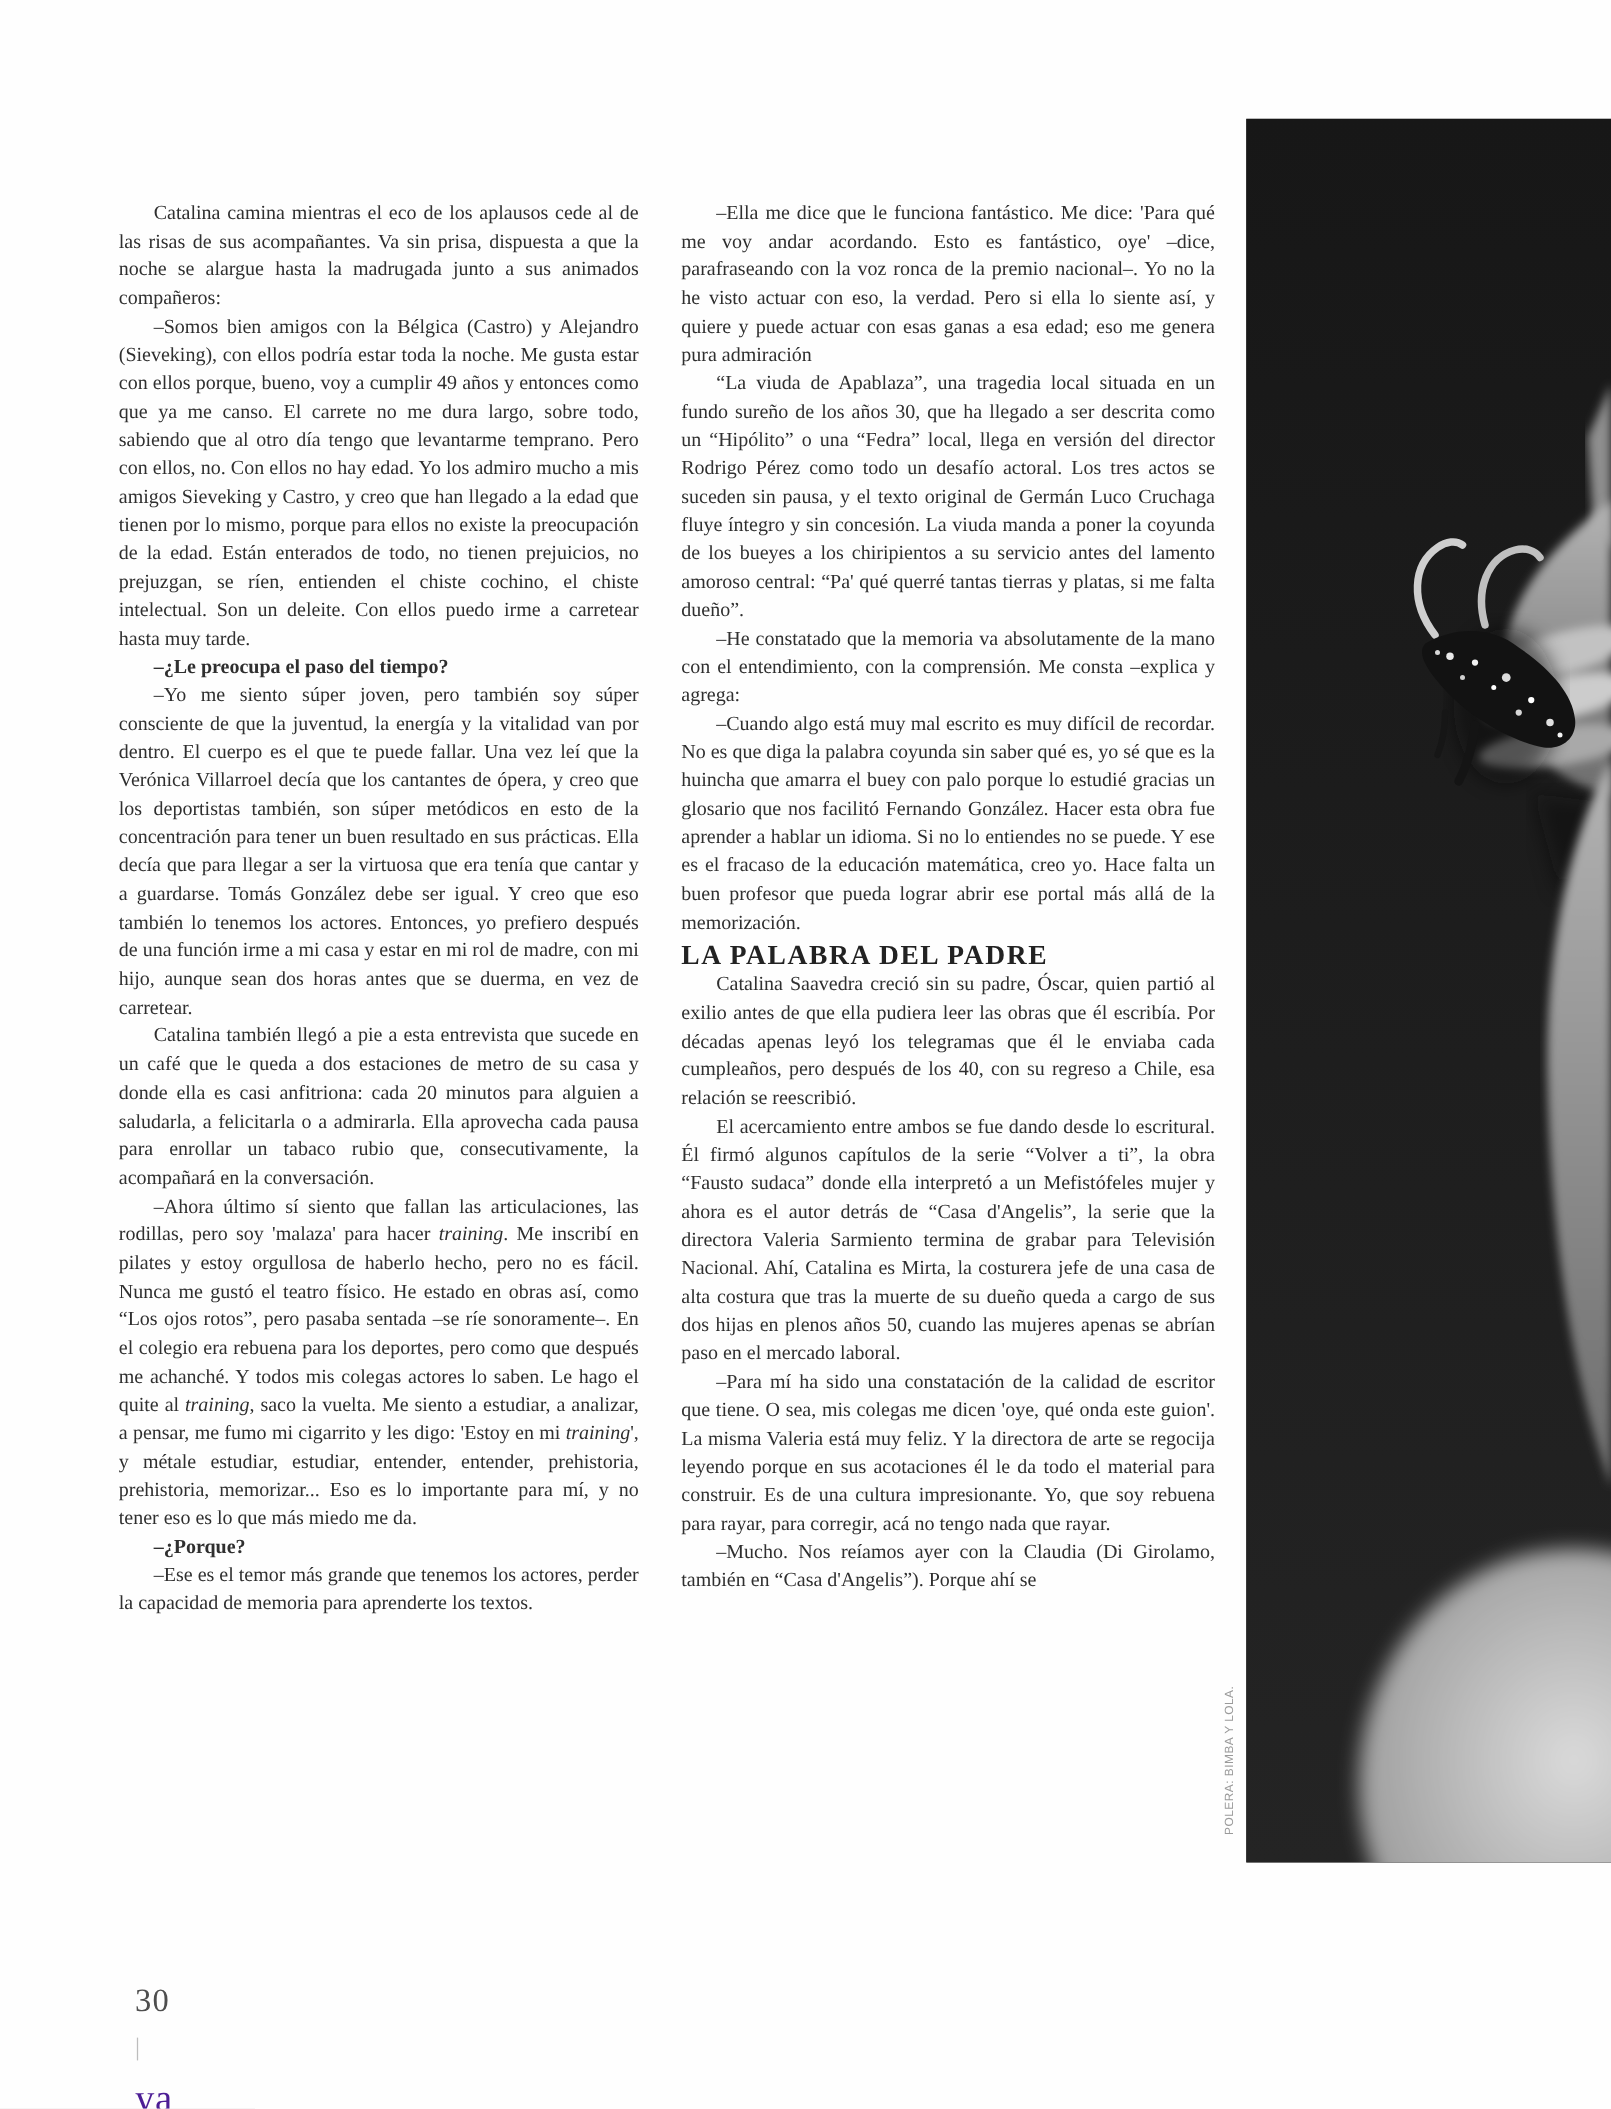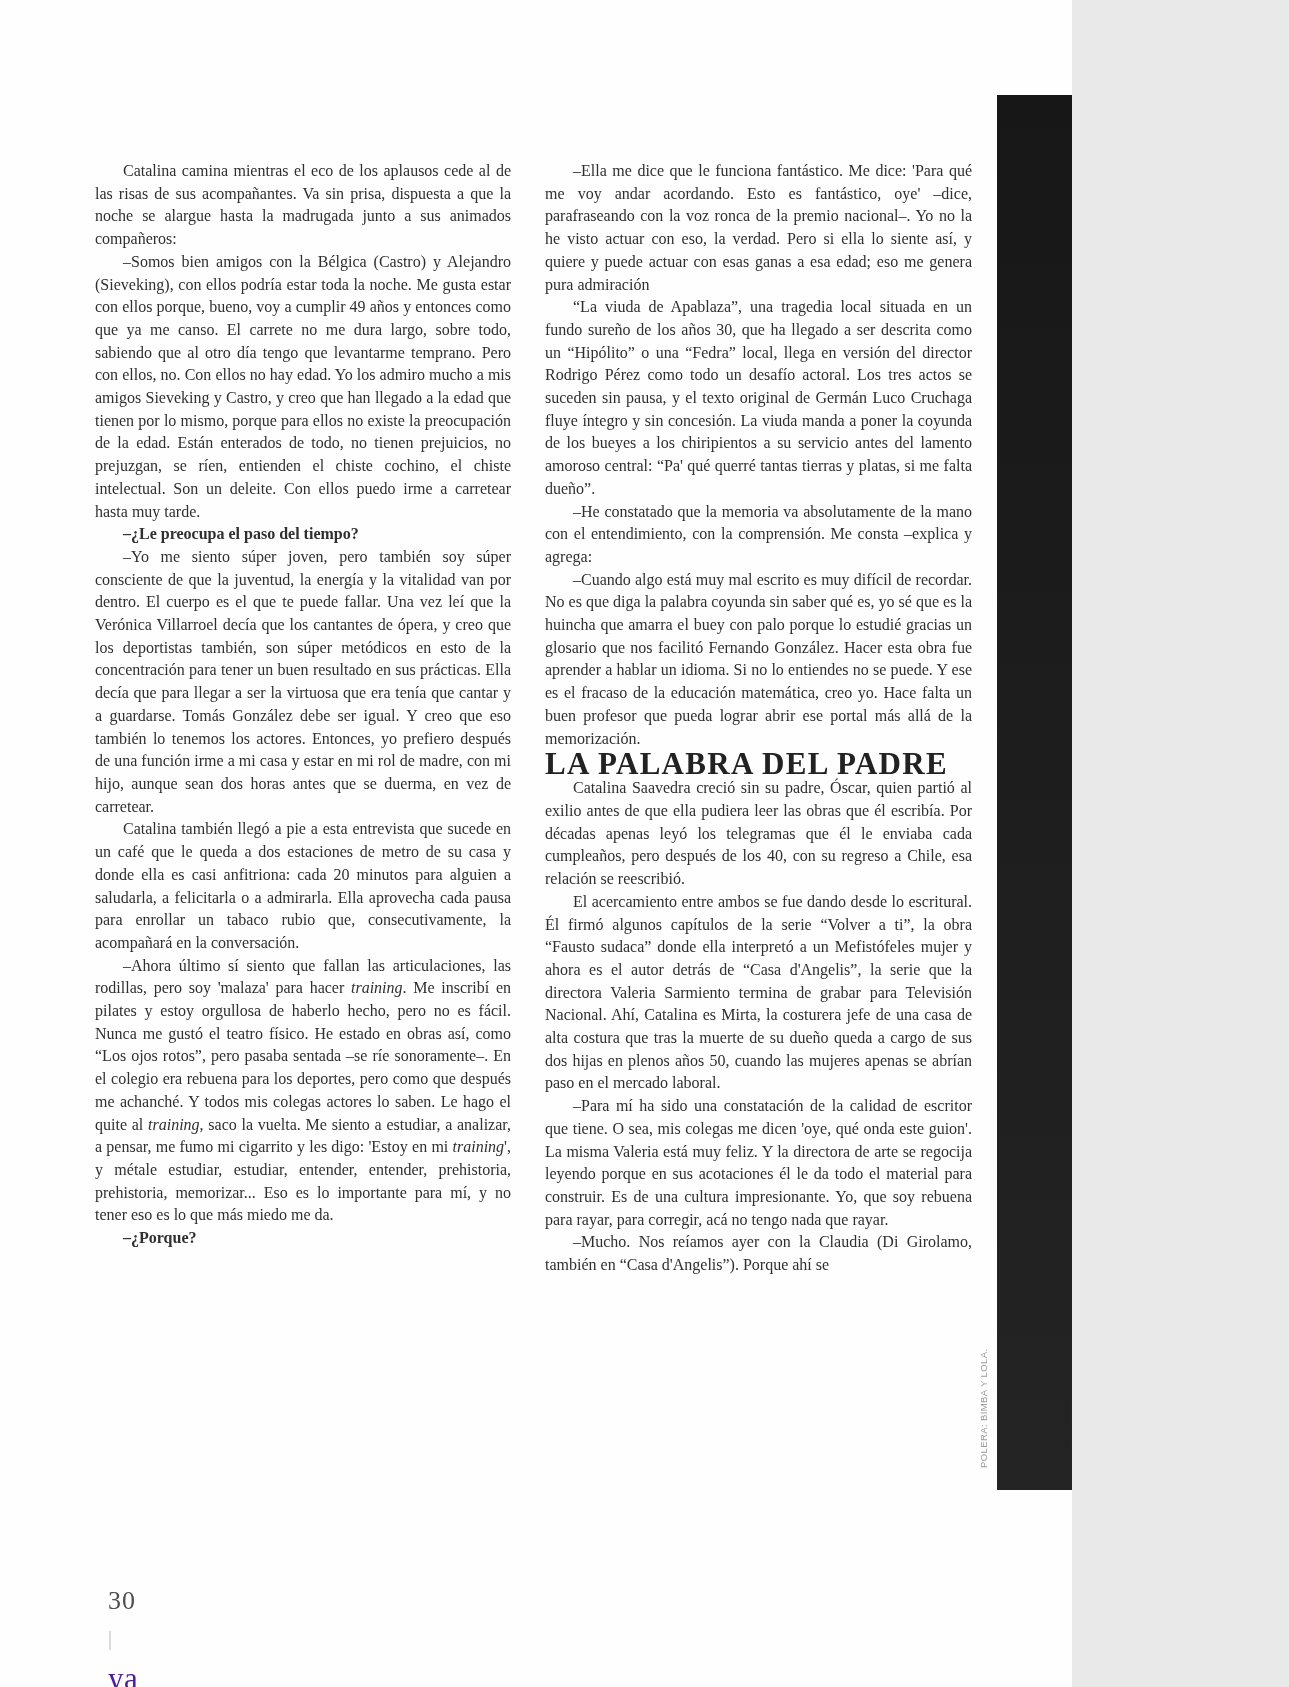--- a/index.html
+++ b/index.html
@@ -1,25 +1,25 @@
 <!DOCTYPE html>
 <html lang="es"><head>
 <meta charset="utf-8">
 <style>
   html,body{margin:0;padding:0;background:#e9e9e9;}
-  .page{position:relative;width:1072px;height:1687px;background:#fefefe;overflow:hidden;
+  .page{position:relative;width:1289px;height:1687px;background:#fefefe;overflow:hidden;
         font-family:"Liberation Serif",serif;}
   .col{position:absolute;top:160px;color:#2f2f2f;font-size:16px;line-height:22.7px;
        text-align:justify;}
   .col-left{left:95px;width:416px;}
   .col-right{left:545px;width:427px;}
   .col p,.col h2{margin:0;}
   .block{ text-indent:28px; }
   .question{font-weight:700;}
-  .heading{font-size:31px;line-height:27px;font-weight:700;letter-spacing:1.3px;
+  .heading{font-size:22px;line-height:27px;font-weight:700;letter-spacing:1.3px;
            text-indent:0;margin:13px 0 4px 0;color:#222;}
   .ital{font-style:italic;}
   .photo{position:absolute;left:997px;top:95px;width:292px;height:1395px;background:#1d1d1d;}
   .photo svg{display:block;}
   .credit{position:absolute;left:978px;top:1318px;height:150px;
           writing-mode:vertical-rl;transform:rotate(180deg);
           font-family:"Liberation Sans",sans-serif;font-size:9.5px;letter-spacing:.4px;
           color:#9a9a9a;white-space:nowrap;}
   .footer{position:absolute;left:108px;top:1586px;display:flex;align-items:baseline;gap:11px;flex-direction:column;}
   .page-number{font-size:26px;color:#4e4e4e;letter-spacing:1px;}
@@ -32,20 +32,21 @@
 <div class="page">
 
   <div class="col col-left">
       <p class="block para"><span>Catalina camina mientras el eco de los aplausos cede al de las risas de sus acompañantes. Va sin prisa, dispuesta a que la noche se alargue hasta la madrugada junto a sus animados compañeros:</span></p>
       <p class="block para"><span>–Somos bien amigos con la Bélgica (Castro) y Alejandro (Sieveking), con ellos podría estar toda la noche. Me gusta estar con ellos porque, bueno, voy a cumplir 49 años y entonces como que ya me canso. El carrete no me dura largo, sobre todo, sabiendo que al otro día tengo que levantarme temprano. Pero con ellos, no. Con ellos no hay edad. Yo los admiro mucho a mis amigos Sieveking y Castro, y creo que han llegado a la edad que tienen por lo mismo, porque para ellos no existe la preocupación de la edad. Están enterados de todo, no tienen prejuicios, no prejuzgan, se ríen, entienden el chiste cochino, el chiste intelectual. Son un deleite. Con ellos puedo irme a carretear hasta muy tarde.</span></p>
       <p class="block question"><span>–¿Le preocupa el paso del tiempo?</span></p>
       <p class="block para"><span>–Yo me siento súper joven, pero también soy súper consciente de que la juventud, la energía y la vitalidad van por dentro. El cuerpo es el que te puede fallar. Una vez leí que la Verónica Villarroel decía que los cantantes de ópera, y creo que los deportistas también, son súper metódicos en esto de la concentración para tener un buen resultado en sus prácticas. Ella decía que para llegar a ser la virtuosa que era tenía que cantar y a guardarse. Tomás González debe ser igual. Y creo que eso también lo tenemos los actores. Entonces, yo prefiero después de una función irme a mi casa y estar en mi rol de madre, con mi hijo, aunque sean dos horas antes que se duerma, en vez de carretear.</span></p>
       <p class="block para"><span>Catalina también llegó a pie a esta entrevista que sucede en un café que le queda a dos estaciones de metro de su casa y donde ella es casi anfitriona: cada 20 minutos para alguien a saludarla, a felicitarla o a admirarla. Ella aprovecha cada pausa para enrollar un tabaco rubio que, consecutivamente, la acompañará en la conversación.</span></p>
       <p class="block para"><span>–Ahora último sí siento que fallan las articulaciones, las rodillas, pero soy 'malaza' para hacer </span><span class="ital">training</span><span>. Me inscribí en pilates y estoy orgullosa de haberlo hecho, pero no es fácil. Nunca me gustó el teatro físico. He estado en obras así, como “Los ojos rotos”, pero pasaba sentada –se ríe sonoramente–. En el colegio era rebuena para los deportes, pero como que después me achanché. Y todos mis colegas actores lo saben. Le hago el quite al </span><span class="ital">training</span><span>, saco la vuelta. Me siento a estudiar, a analizar, a pensar, me fumo mi cigarrito y les digo: 'Estoy en mi </span><span class="ital">training</span><span>', y métale estudiar, estudiar, entender, entender, prehistoria, prehistoria, memorizar... Eso es lo importante para mí, y no tener eso es lo que más miedo me da.</span></p>
       <p class="block question"><span>–¿Porque?</span></p>
+      <p class="block para"><span>–Ese es el temor más grande que tenemos los actores, perder la capacidad de memoria para aprenderte los textos.</span></p>
     </div>
 
   <div class="col col-right">
       <p class="block para"><span>–Ella me dice que le funciona fantástico. Me dice: 'Para qué me voy andar acordando. Esto es fantástico, oye' –dice, parafraseando con la voz ronca de la premio nacional–. Yo no la he visto actuar con eso, la verdad. Pero si ella lo siente así, y quiere y puede actuar con esas ganas a esa edad; eso me genera pura admiración</span></p>
       <p class="block para"><span>“La viuda de Apablaza”, una tragedia local situada en un fundo sureño de los años 30, que ha llegado a ser descrita como un “Hipólito” o una “Fedra” local, llega en versión del director Rodrigo Pérez como todo un desafío actoral. Los tres actos se suceden sin pausa, y el texto original de Germán Luco Cruchaga fluye íntegro y sin concesión. La viuda manda a poner la coyunda de los bueyes a los chiripientos a su servicio antes del lamento amoroso central: “Pa' qué querré tantas tierras y platas, si me falta dueño”.</span></p>
       <p class="block para"><span>–He constatado que la memoria va absolutamente de la mano con el entendimiento, con la comprensión. Me consta –explica y agrega:</span></p>
       <p class="block para"><span>–Cuando algo está muy mal escrito es muy difícil de recordar. No es que diga la palabra coyunda sin saber qué es, yo sé que es la huincha que amarra el buey con palo porque lo estudié gracias un glosario que nos facilitó Fernando González. Hacer esta obra fue aprender a hablar un idioma. Si no lo entiendes no se puede. Y ese es el fracaso de la educación matemática, creo yo. Hace falta un buen profesor que pueda lograr abrir ese portal más allá de la memorización.</span></p>
       <h2 class="block heading"><span>LA PALABRA DEL PADRE</span></h2>
       <p class="block para"><span>Catalina Saavedra creció sin su padre, Óscar, quien partió al exilio antes de que ella pudiera leer las obras que él escribía. Por décadas apenas leyó los telegramas que él le enviaba cada cumpleaños, pero después de los 40, con su regreso a Chile, esa relación se reescribió.</span></p>
       <p class="block para"><span>El acercamiento entre ambos se fue dando desde lo escritural. Él firmó algunos capítulos de la serie “Volver a ti”, la obra “Fausto sudaca” donde ella interpretó a un Mefistófeles mujer y ahora es el autor detrás de “Casa d'Angelis”, la serie que la directora Valeria Sarmiento termina de grabar para Televisión Nacional. Ahí, Catalina es Mirta, la costurera jefe de una casa de alta costura que tras la muerte de su dueño queda a cargo de sus dos hijas en plenos años 50, cuando las mujeres apenas se abrían paso en el mercado laboral.</span></p>

